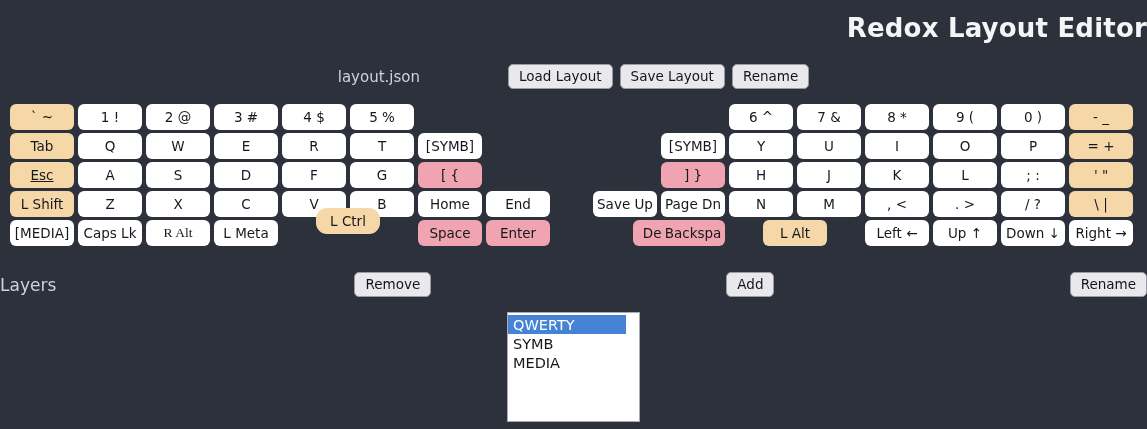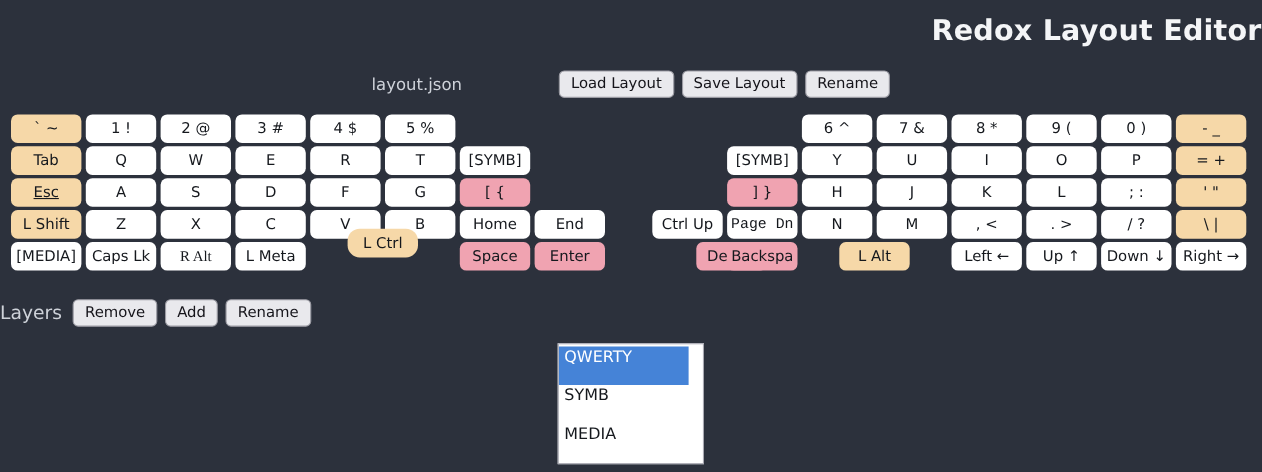--- a/index.html
+++ b/index.html
@@ -70,39 +70,39 @@
     font-size: 13.5px;
     display: flex; align-items: center; justify-content: center;
     white-space: nowrap;
     cursor: pointer;
   }
   .key.mod    { background: var(--key-mod); }
   .key.accent { background: var(--key-accent); }
   .layers-row {
     margin-top: 23px;
     display: flex;
-    justify-content: flex-start;
+    justify-content: space-between;
     align-items: center;
     gap: 7px;
   }
   .layers-label {
     color: var(--muted);
     font-size: 17px;
     margin-right: 3px;
   }
   .layer-list {
     width: 133px; height: 110px;
     margin: 15px auto 0 auto;
     background: var(--list-bg);
     border: 1px solid var(--list-border);
     padding: 2px 0 0 0;
     overflow: hidden;
   }
   .layer-item {
-    height: 35px;
+    height: 19px;
     line-height: 21px;
     font-size: 14.5px;
     color: #15181d;
     padding-left: 5px;
     margin-right: 13px;
     cursor: pointer;
   }
   .layer-item.selected {
     background: var(--sel-bg);
     color: var(--sel-text);
@@ -173,22 +173,22 @@
     <div class="key plain" style="left: 933px; top: 29px;">O</div>
     <div class="key plain" style="left: 1001px; top: 29px;">P</div>
     <div class="key mod" style="left: 1069px; top: 29px;">= +</div>
     <div class="key accent" style="left: 661px; top: 58px;">] }</div>
     <div class="key plain" style="left: 729px; top: 58px;">H</div>
     <div class="key plain" style="left: 797px; top: 58px;">J</div>
     <div class="key plain" style="left: 865px; top: 58px;">K</div>
     <div class="key plain" style="left: 933px; top: 58px;">L</div>
     <div class="key plain" style="left: 1001px; top: 58px;">; :</div>
     <div class="key mod" style="left: 1069px; top: 58px;">' "</div>
-    <div class="key plain" style="left: 593px; top: 87px;">Ctrl Up</div>
-    <div class="key plain" style="left: 661px; top: 87px; font-family: Liberation Mono, monospace;">Page Dn</div>
+    <div class="key plain" style="left: 593px; top: 87px;">Save Up</div>
+    <div class="key plain" style="left: 661px; top: 87px;">Page Dn</div>
     <div class="key plain" style="left: 729px; top: 87px;">N</div>
     <div class="key plain" style="left: 797px; top: 87px;">M</div>
     <div class="key plain" style="left: 865px; top: 87px;">, &lt;</div>
     <div class="key plain" style="left: 933px; top: 87px;">. &gt;</div>
     <div class="key plain" style="left: 1001px; top: 87px;">/ ?</div>
     <div class="key mod" style="left: 1069px; top: 87px;">\ |</div>
     <div class="key accent" style="left: 593px; top: 116px; margin-left: 40px;">Delete</div>
     <div class="key accent" style="left: 661px; top: 116px;">Backspa</div>
     <div class="key mod" style="left: 763px; top: 116px;">L Alt</div>
     <div class="key plain" style="left: 865px; top: 116px;">Left ←</div>

